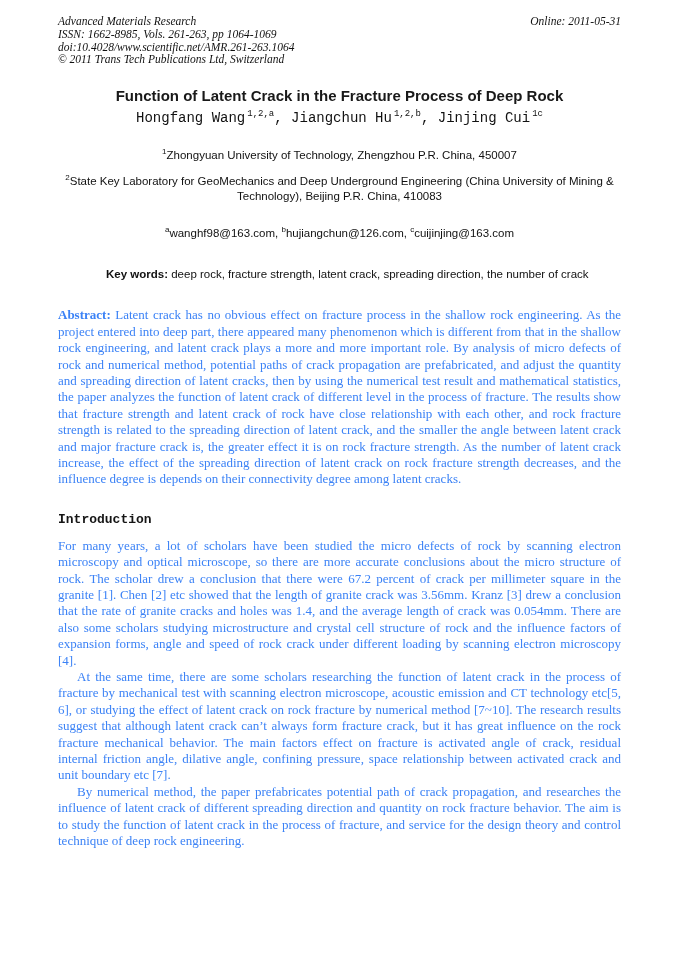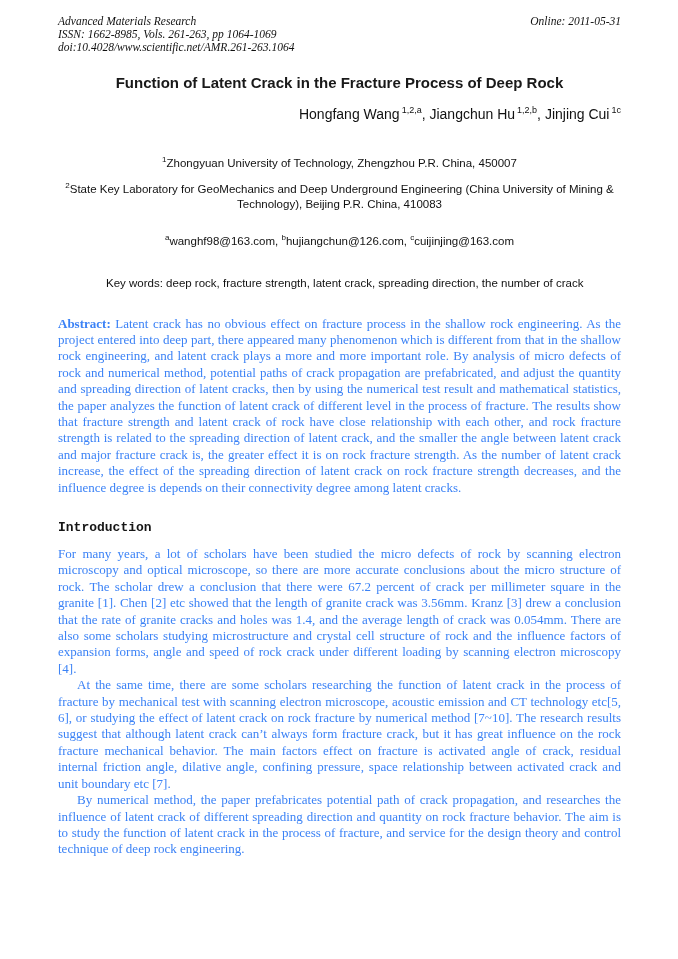--- a/index.html
+++ b/index.html
@@ -30,52 +30,51 @@
   .paper-title {
     margin: 20px 0 0 0;
     text-align: center;
     font-family: "Liberation Sans", sans-serif;
     font-weight: bold;
     font-size: 15px;
     line-height: 19px;
     color: #191919;
   }
   .authors-line {
-    margin-top: 9px;
-    text-align: right;
-    font-family: Liberation Sans, sans-serif;
+    text-align: center;
+    font-family: Liberation Mono, monospace;
     font-size: 14px;
     line-height: 18px;
   }
   .authors-line sup { font-size: 9px; margin-left: 2px; }
   .affiliation {
     text-align: center;
     font-family: "Liberation Sans", sans-serif;
     font-size: 11.5px;
     line-height: 15px;
   }
-  .affiliation.first { margin-top: 29px; }
+  .affiliation.first { margin-top: 17px; }
   .affiliation.second { margin-top: 7px; padding: 0 6px; }
   .affiliation sup, .emails sup { font-size: 8px; }
   .emails {
     margin-top: 18px;
     text-align: center;
     font-family: "Liberation Sans", sans-serif;
     font-size: 11.5px;
     line-height: 15px;
   }
 
   
   .keywords {
     margin-top: 27px;
     font-family: "Liberation Sans", sans-serif;
     font-size: 11.5px;
     line-height: 15px;
   }
-  .keywords b { font-weight: normal; padding-left: 48px; }
+  .keywords b { font-weight: bold; padding-left: 48px; }
 
   
   .abstract, .body-par {
     margin: 0;
     text-align: justify;
     font-family: "Liberation Serif", serif;
     font-size: 13px;
     line-height: 16.4px;
     color: #3b82f6;
   }
@@ -95,20 +94,21 @@
 </head>
 <body>
 
 <div class="page">
 
   <div class="journal-header">
     <div class="left">
       <div>Advanced Materials Research</div>
       <div>ISSN: 1662-8985, Vols. 261-263, pp 1064-1069</div>
       <div>doi:10.4028/www.scientific.net/AMR.261-263.1064</div>
+      <div>© 2011 Trans Tech Publications Ltd, Switzerland</div>
     </div>
     <div class="right">Online: 2011-05-31</div>
   </div>
 
   <h1 class="paper-title">Function of Latent Crack in the Fracture Process of Deep Rock</h1>
 
   <div class="authors-line">
     <span>Hongfang Wang</span><sup>1,2,a</sup><span>, </span><span>Jiangchun Hu</span><sup>1,2,b</sup><span>, </span><span>Jinjing Cui</span><sup>1c</sup>
   </div>
 

